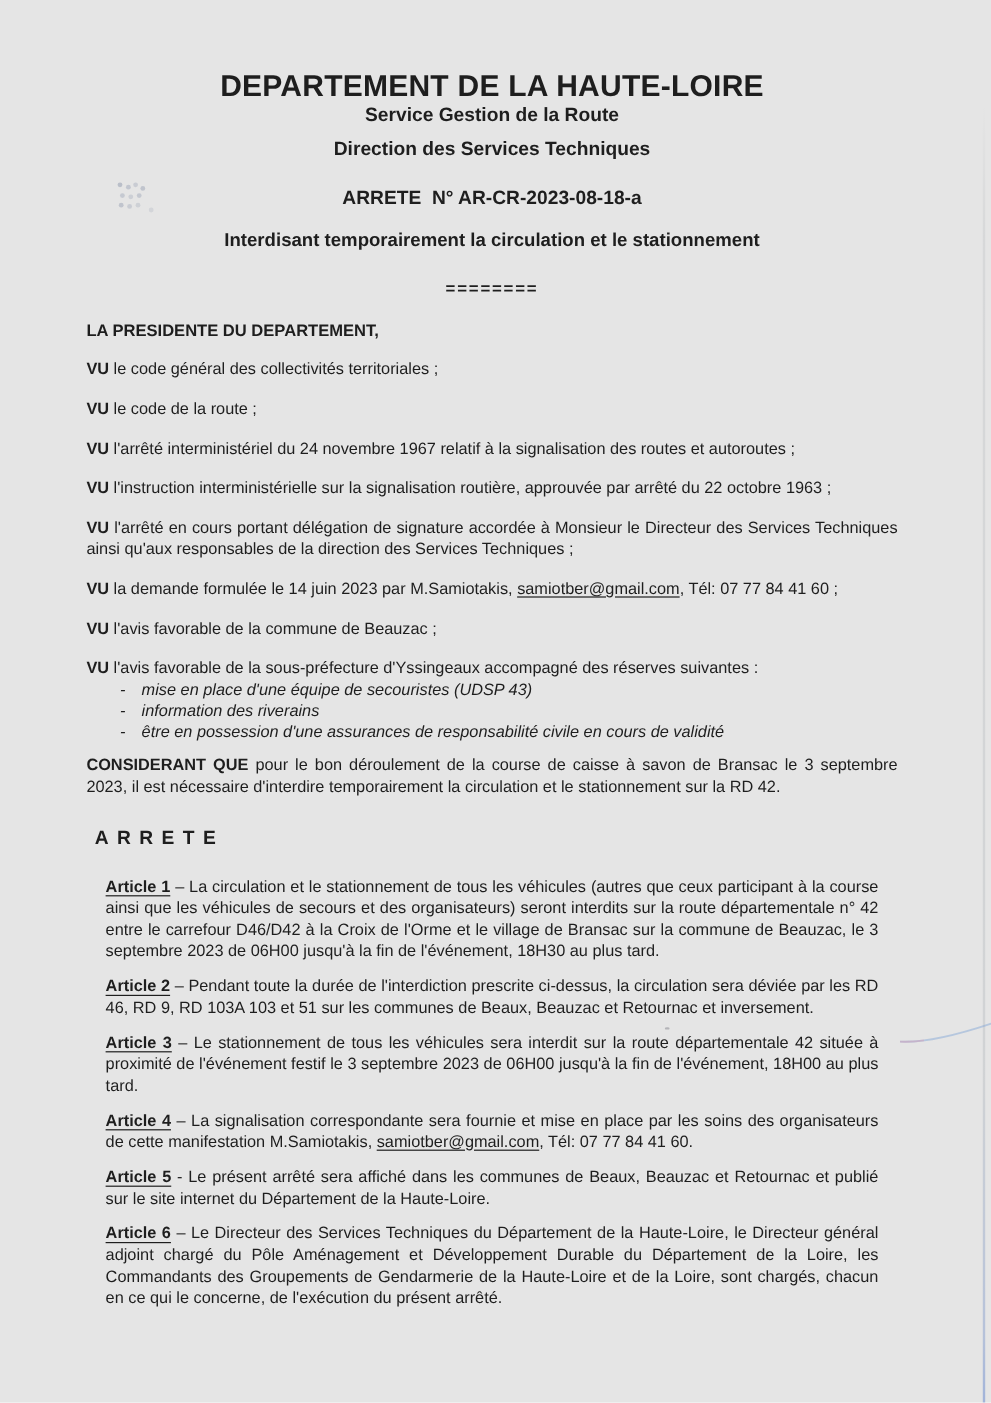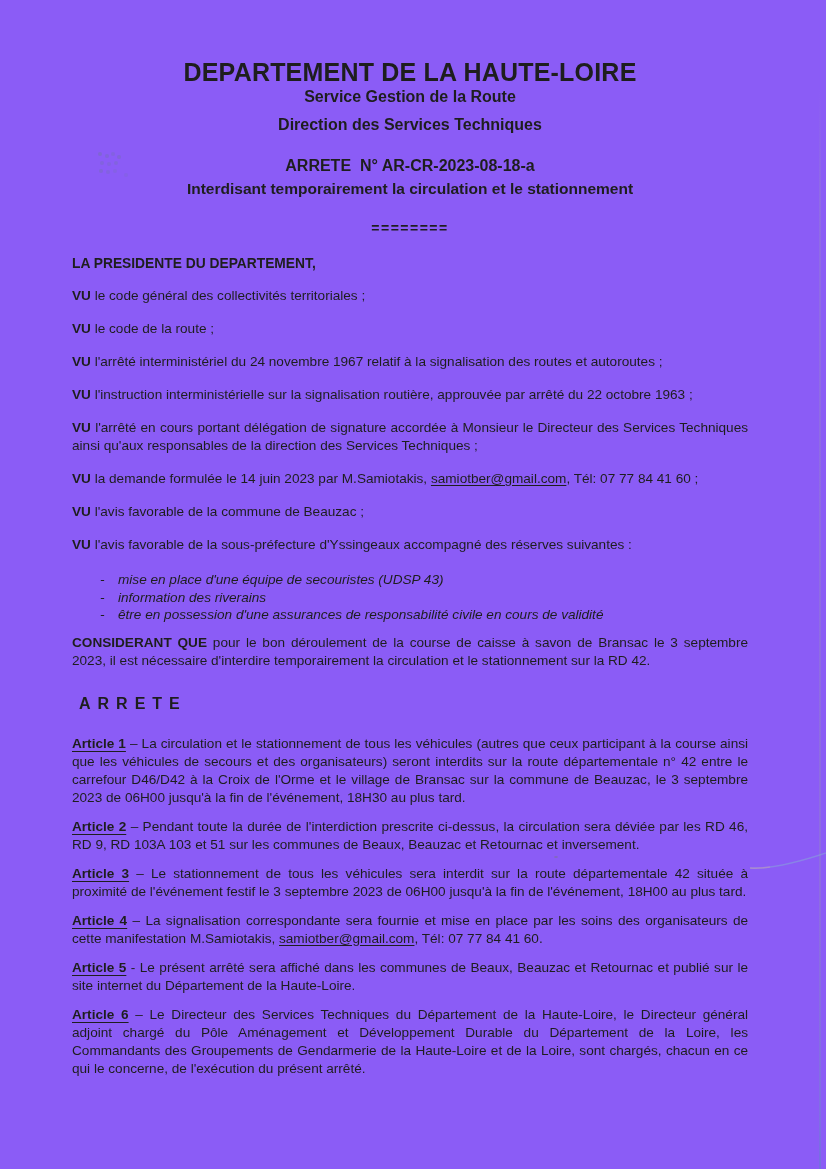--- a/index.html
+++ b/index.html
@@ -1,20 +1,20 @@
 <!DOCTYPE html>
 <html><head>
 <meta charset="utf-8">
 <style>
   html, body { margin: 0; padding: 0; background: #ffffff; }
   .page {
     position: relative;
     width: 826px;
     height: 1169px;
-    background: #8b5cf6;
+    background: #e5e5e5;
     font-family: "Liberation Sans", "DejaVu Sans", sans-serif;
     color: #1e1e1e;
     overflow: hidden;
   }
   .content {
     position: absolute;
     left: 72px;
     top: 0;
     width: 676px;
   }
@@ -45,21 +45,21 @@
   .doc-ref .u { text-decoration: underline; text-underline-offset: 3px; }
   .arrete-no {
     margin: 22px 0 0;
     font-size: 16px;
     font-weight: 700;
     text-align: center;
     line-height: 19px;
     white-space: pre-wrap;
   }
   .arrete-subject {
-    margin: 4px;
+    margin: 16px;
     font-size: 15.5px;
     font-weight: 700;
     text-align: center;
     line-height: 19px;
   }
   .sep-line {
     margin: 22px 0 0;
     font-size: 14px;
     font-weight: 700;
     text-align: center;
@@ -72,21 +72,21 @@
     font-weight: 700;
     line-height: 18px;
   }
   .vu-list { margin-top: 14px; }
   .para {
     font-size: 13.6px;
     line-height: 18px;
     margin: 0 0 15px;
     text-align: justify;
   }
-  .para.no-gap { margin-bottom: 17px; }
+  .para.no-gap { margin-bottom: 0; }
   .b { font-weight: 700; }
   .email { text-decoration: underline; text-underline-offset: 2px; }
   .reserves {
     list-style: none;
     margin: 0;
     padding: 0;
   }
   .reserves li {
     display: flex;
     font-size: 13.6px;
@@ -105,21 +105,21 @@
     font-weight: 700;
     text-align: left;
     letter-spacing: 7px;
     text-indent: 7px;
     line-height: 19px;
   }
   .articles { margin-top: 22px; }
   .article {
     font-size: 13.6px;
     line-height: 18px;
-    margin: 0 0 11px;
+    margin: 0 16px 11px;
     text-align: justify;
   }
   .article .lbl {
     font-weight: 700;
     text-decoration: underline;
     text-underline-offset: 3px;
   }
   
   .smudge {
     position: absolute;

